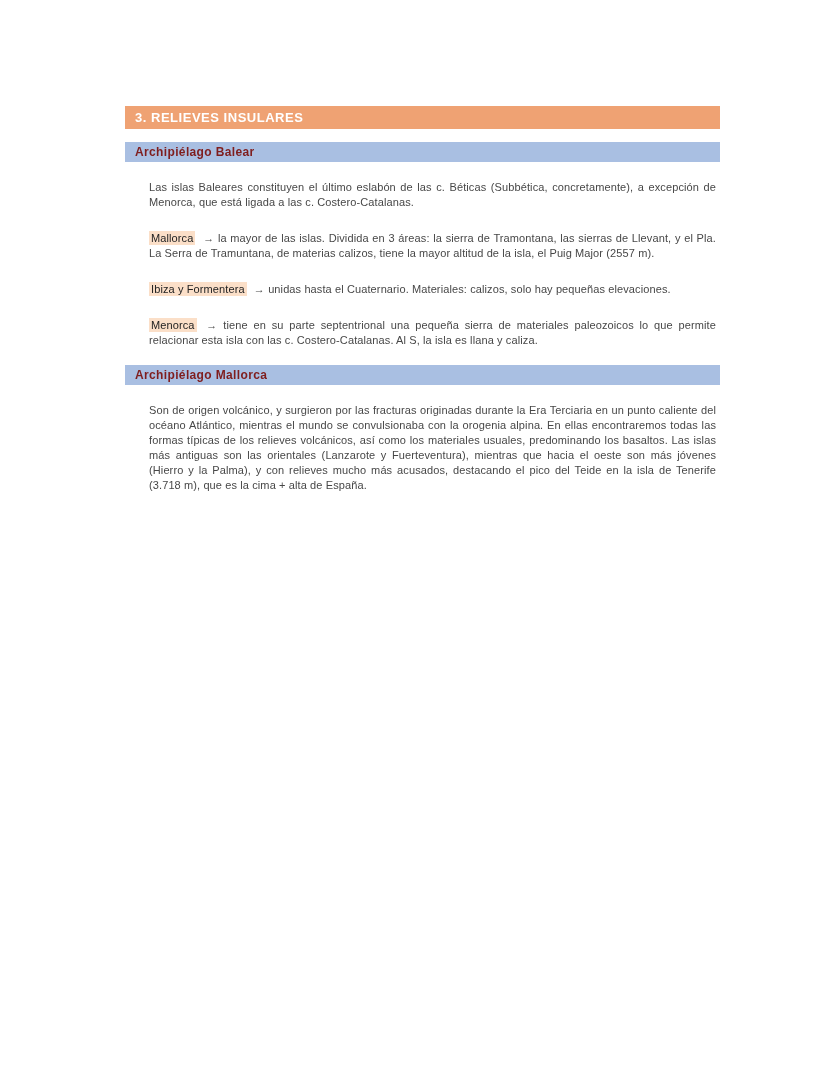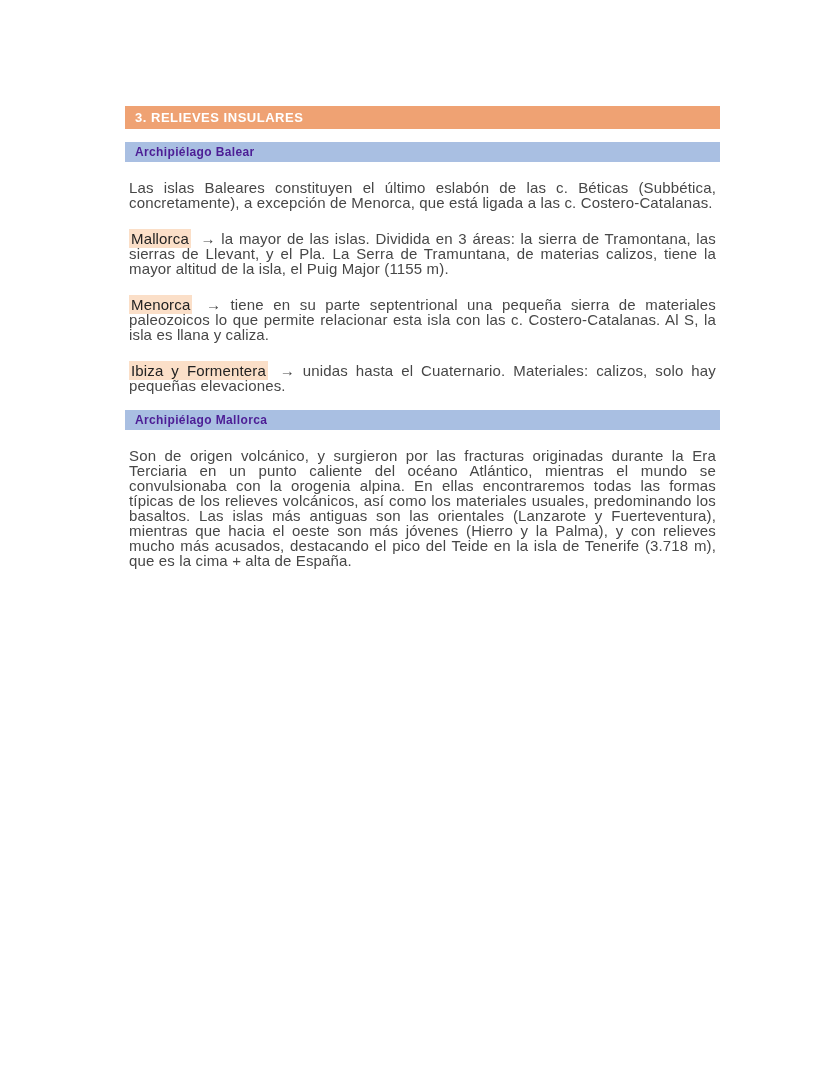--- a/index.html
+++ b/index.html
@@ -51,33 +51,34 @@
   .heading-bar {
     background: var(--heading-bar);
     height: 20px;
     display: flex;
     align-items: center;
     padding-left: 6px;
     margin-bottom: 14px;
   }
 
   .heading-bar .heading-text {
-    color: #4c1d95;
+    color: #7f1d1d;
     font-size: 12px;
     font-weight: bold;
     letter-spacing: 0.03em;
   }
 
   p.body-text {
-    font-size: 15px;
+    font-size: 11px;
     line-height: 15px;
     color: var(--body-text);
     text-align: justify;
     margin-bottom: 13px;
     letter-spacing: 0.01em;
+    margin-left: 20px;
   }
 
   p.body-text.last-of-section {
     margin-bottom: 13px;
   }
 
   .term {
     font-weight: normal;
     color: var(--term-text);
     background: var(--term-highlight);
@@ -94,27 +95,27 @@
       <span class="title-text">3. RELIEVES INSULARES</span>
     </div>
 
     <div class="heading-bar">
       <span class="heading-text">Archipiélago Balear</span>
     </div>
 
     <p class="body-text">Las islas Baleares constituyen el último eslabón de las c. Béticas (Subbética, concretamente), a excepción de Menorca, que está ligada a las c. Costero-Catalanas.</p>
 
     <p class="body-text"><span class="term">Mallorca</span>
-      <span>→ la mayor de las islas. Dividida en 3 áreas: la sierra de Tramontana, las sierras de Llevant, y el Pla. La Serra de Tramuntana, de materias calizos, tiene la mayor altitud de la isla, el Puig Major (1155 m).</span></p>
+      <span>→ la mayor de las islas. Dividida en 3 áreas: la sierra de Tramontana, las sierras de Llevant, y el Pla. La Serra de Tramuntana, de materias calizos, tiene la mayor altitud de la isla, el Puig Major (2557 m).</span></p>
+
+    <p class="body-text"><span class="term">Ibiza y Formentera</span>
+      <span>→ unidas hasta el Cuaternario. Materiales: calizos, solo hay pequeñas elevaciones.</span></p>
 
     <p class="body-text last-of-section"><span class="term">Menorca</span>
       <span>→ tiene en su parte septentrional una pequeña sierra de materiales paleozoicos lo que permite relacionar esta isla con las c. Costero-Catalanas. Al S, la isla es llana y caliza.</span></p>
-
-    <p class="body-text"><span class="term">Ibiza y Formentera</span>
-      <span>→ unidas hasta el Cuaternario. Materiales: calizos, solo hay pequeñas elevaciones.</span></p>
 
     <div class="heading-bar">
       <span class="heading-text">Archipiélago Mallorca</span>
     </div>
 
     <p class="body-text">Son de origen volcánico, y surgieron por las fracturas originadas durante la Era Terciaria en un punto caliente del océano Atlántico, mientras el mundo se convulsionaba con la orogenia alpina. En ellas encontraremos todas las formas típicas de los relieves volcánicos, así como los materiales usuales, predominando los basaltos. Las islas más antiguas son las orientales (Lanzarote y Fuerteventura), mientras que hacia el oeste son más jóvenes (Hierro y la Palma), y con relieves mucho más acusados, destacando el pico del Teide en la isla de Tenerife (3.718 m), que es la cima + alta de España.</p>
 
   </div>
 </div>
 

